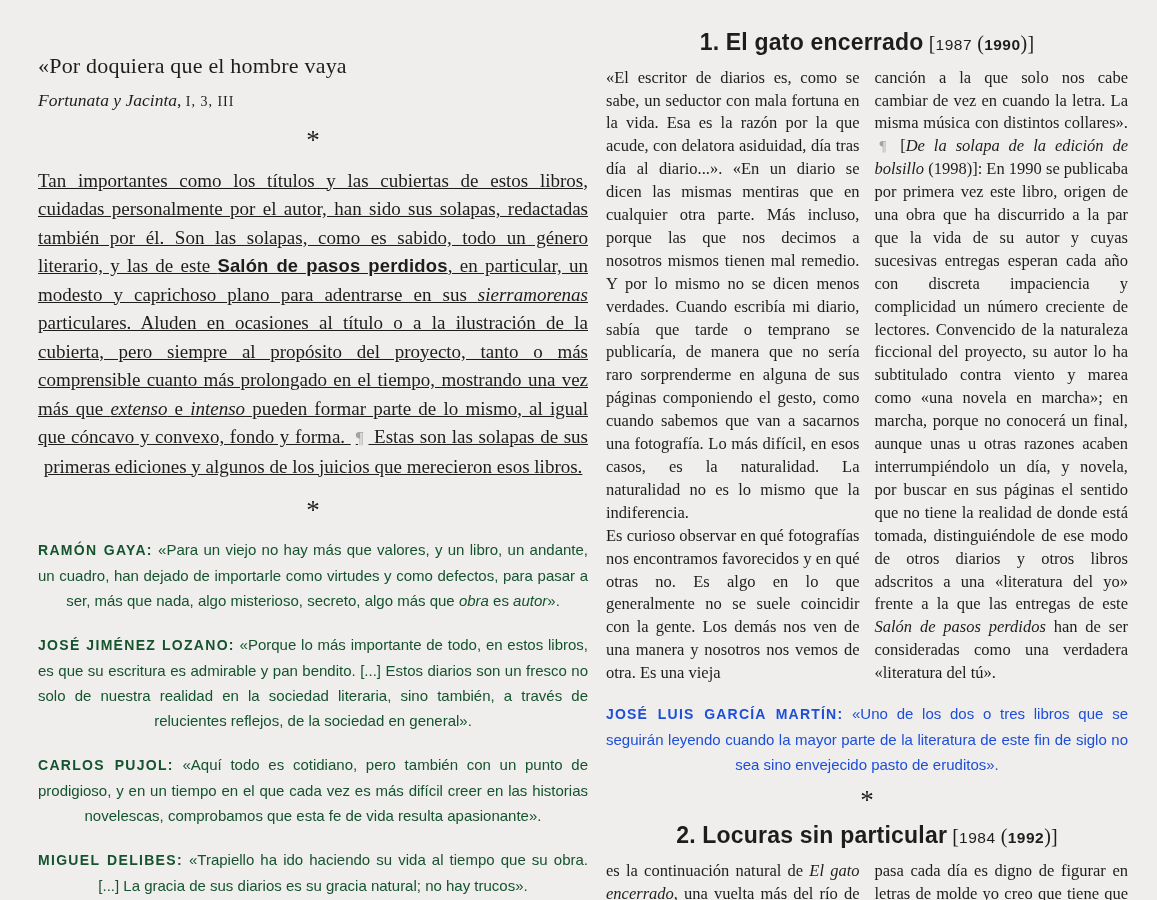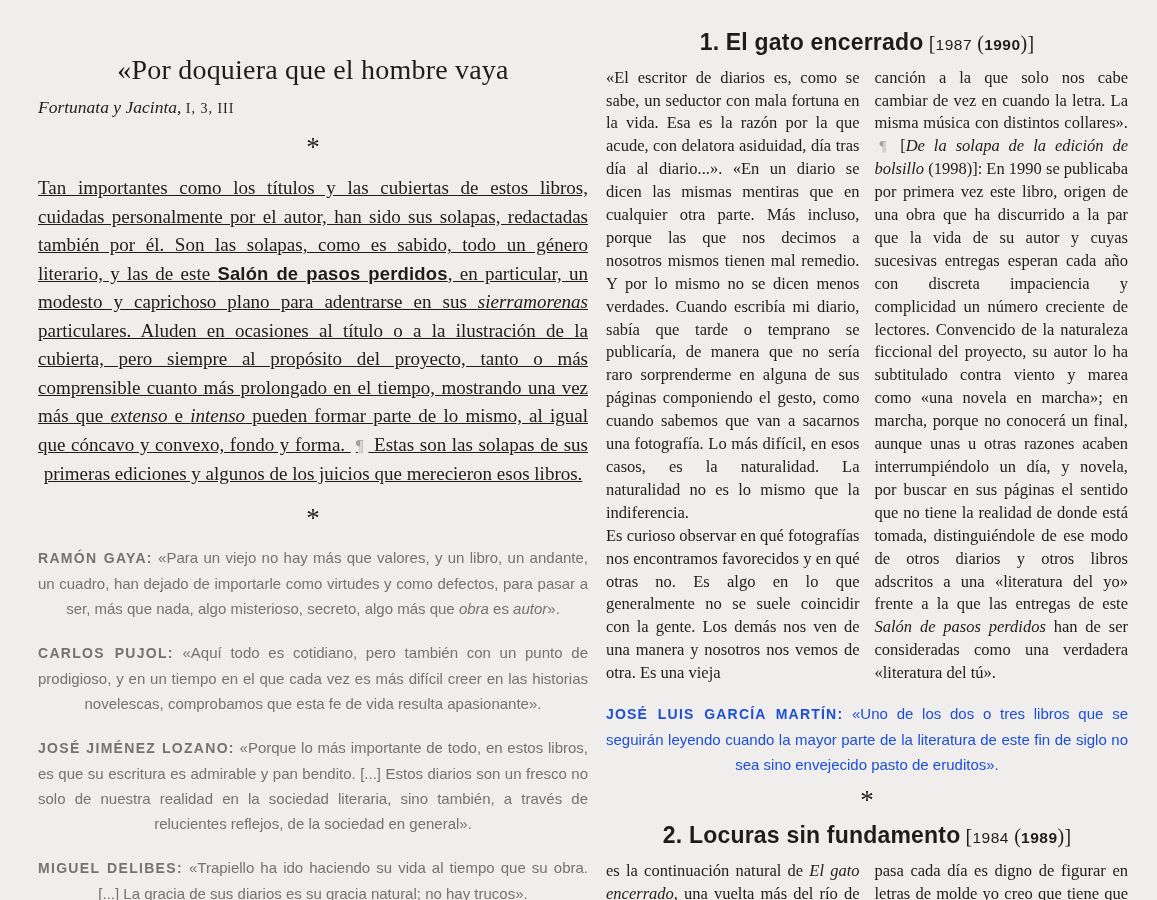--- a/index.html
+++ b/index.html
@@ -8,21 +8,21 @@
     background:#efeeec;
     color:#1d1d1b;
     font-family:"Liberation Serif", serif;
     position:relative;
   }
   .page{position:absolute;}
   .page-left{left:38px;top:52px;width:550px;}
   .page-right{left:606px;top:26px;width:522px;}
 
   
-  .epigraph{text-align:center;font-size:28px;line-height:1.3;letter-spacing:.2px;}
+  .epigraph{font-size:22px;line-height:1.3;letter-spacing:.2px;}
   .epigraph-attr{font-size:17.5px;margin-top:9px;}
 
   
   .sep{ text-align:center;font-size:27px;line-height:1;height:26px;margin:16px 0 10px 0;}
   .page-right .sep{margin:10px 0 6px 0;}
 
   
   .intro{
     font-size:19px;line-height:28.5px;
     text-align:justify;text-align-last:center;
@@ -30,21 +30,21 @@
     text-decoration:underline;
   }
 
   
   .blurbs{margin-top:14px;}
   .blurb{
     font-family:"Liberation Sans", sans-serif;
     font-size:15px;line-height:25px;
     text-align:justify;text-align-last:center;
     margin-bottom:19px;
-    color:#737373;
+    color:#14532d;
   }
   .blurb-author{
     font-weight:700;letter-spacing:1.3px;
     font-size:14px;
   }
 
   
   .section-heading{
     text-align:center;
     font-family:"Liberation Sans", sans-serif;
@@ -89,41 +89,41 @@
   <div class="epigraph-attr"><span class="seg-italic">Fortunata y Jacinta</span><span>, </span><span class="seg-smallcaps">I, 3, III</span></div>
 
   <div class="sep">*</div>
 
   <div class="intro"><span>Tan importantes como los títulos y las cubiertas de estos libros, cuidadas personalmente por el autor, han sido sus solapas, redactadas también por él. Son las solapas, como es sabido, todo un género literario, y las de este </span><span class="seg-boldsans">Salón de pasos perdidos</span><span>, en particular, un modesto y caprichoso plano para adentrarse en sus </span><span class="seg-italic">sierramorenas</span><span> particulares. Aluden en ocasiones al título o a la ilustración de la cubierta, pero siempre al propósito del proyecto, tanto o más comprensible cuanto más prolongado en el tiempo, mostrando una vez más que </span><span class="seg-italic">extenso</span><span> e </span><span class="seg-italic">intenso</span><span> pueden formar parte de lo mismo, al igual que cóncavo y convexo, fondo y forma. </span><span class="seg-pilcrow">¶</span><span> Estas son las solapas de sus primeras ediciones y algunos de los juicios que merecieron esos libros.</span></div>
 
   <div class="sep">*</div>
 
   <div class="blurbs">
     <div class="blurb"><span class="blurb-author">RAMÓN GAYA:</span><span><span> «Para un viejo no hay más que valores, y un libro, un andante, un cuadro, han dejado de importarle como virtudes y como defectos, para pasar a ser, más que nada, algo misterioso, secreto, algo más que </span><span class="seg-italic">obra</span><span> es </span><span class="seg-italic">autor</span><span>».</span></span></div>
+    <div class="blurb"><span class="blurb-author">JOSÉ JIMÉNEZ LOZANO:</span><span><span> «Porque lo más importante de todo, en estos libros, es que su escritura es admirable y pan bendito. [...] Estos diarios son un fresco no solo de nuestra realidad en la sociedad literaria, sino también, a través de relucientes reflejos, de la sociedad en general».</span></span></div>
     <div class="blurb"><span class="blurb-author">CARLOS PUJOL:</span><span><span> «Aquí todo es cotidiano, pero también con un punto de prodigioso, y en un tiempo en el que cada vez es más difícil creer en las historias novelescas, comprobamos que esta fe de vida resulta apasionante».</span></span></div>
-    <div class="blurb"><span class="blurb-author">JOSÉ JIMÉNEZ LOZANO:</span><span><span> «Porque lo más importante de todo, en estos libros, es que su escritura es admirable y pan bendito. [...] Estos diarios son un fresco no solo de nuestra realidad en la sociedad literaria, sino también, a través de relucientes reflejos, de la sociedad en general».</span></span></div>
     <div class="blurb"><span class="blurb-author">MIGUEL DELIBES:</span><span><span> «Trapiello ha ido haciendo su vida al tiempo que su obra. [...] La gracia de sus diarios es su gracia natural; no hay trucos».</span></span></div>
   </div>
 
 </div>
 
 <div class="page page-right">
 
   <div>
     <h2 class="section-heading"><span>1.</span> <span>El gato encerrado</span><span class="heading-years"><span class="seg-bracket"> [</span><span class="seg-yr">1987</span><span class="seg-bracket"> (</span><span class="seg-yrbold">1990</span><span class="seg-bracket">)]</span></span></h2>
     <div class="cols">
       <div class="col"><span>«El escritor de diarios es, como se sabe, un seductor con mala fortuna en la vida. Esa es la razón por la que acude, con delatora asiduidad, día tras día al diario...». «En un diario se dicen las mismas mentiras que en cualquier otra parte. Más incluso, porque las que nos decimos a nosotros mismos tienen mal remedio. Y por lo mismo no se dicen menos verdades. Cuando escribía mi diario, sabía que tarde o temprano se publicaría, de manera que no sería raro sorprenderme en alguna de sus páginas componiendo el gesto, como cuando sabemos que van a sacarnos una fotografía. Lo más difícil, en esos casos, es la naturalidad. La naturalidad no es lo mismo que la indiferencia.</span><br><span>Es curioso observar en qué fotografías nos encontramos favorecidos y en qué otras no. Es algo en lo que generalmente no se suele coincidir con la gente. Los demás nos ven de una manera y nosotros nos vemos de otra. Es una vieja</span></div>
       <div class="col"><span>canción a la que solo nos cabe cambiar de vez en cuando la letra. La misma música con distintos collares». </span><span class="seg-pilcrow">¶</span><span> [</span><span class="seg-italic">De la solapa de la edición de bolsillo</span><span> (1998)]: En 1990 se publicaba por primera vez este libro, origen de una obra que ha discurrido a la par que la vida de su autor y cuyas sucesivas entregas esperan cada año con discreta impaciencia y complicidad un número creciente de lectores. Convencido de la naturaleza ficcional del proyecto, su autor lo ha subtitulado contra viento y marea como «una novela en marcha»; en marcha, porque no conocerá un final, aunque unas u otras razones acaben interrumpiéndolo un día, y novela, por buscar en sus páginas el sentido que no tiene la realidad de donde está tomada, distinguiéndole de ese modo de otros diarios y otros libros adscritos a una «literatura del yo» frente a la que las entregas de este </span><span class="seg-italic">Salón de pasos perdidos</span><span> han de ser consideradas como una verdadera «literatura del tú».</span></div>
     </div>
     <div class="review"><span class="blurb-author">JOSÉ LUIS GARCÍA MARTÍN:</span><span><span> «Uno de los dos o tres libros que se seguirán leyendo cuando la mayor parte de la literatura de este fin de siglo no sea sino envejecido pasto de eruditos».</span></span></div>
   </div>
 
   <div class="sep">*</div>
 
   <div>
-    <h2 class="section-heading"><span>2.</span> <span>Locuras sin fundamento</span><span class="heading-years"><span class="seg-bracket"> [</span><span class="seg-yr">1984</span><span class="seg-bracket"> (</span><span class="seg-yrbold">1989</span><span class="seg-bracket">)]</span></span></h2>
+    <h2 class="section-heading"><span>2.</span> <span>Locuras sin particular</span><span class="heading-years"><span class="seg-bracket"> [</span><span class="seg-yr">1984</span><span class="seg-bracket"> (</span><span class="seg-yrbold">1992</span><span class="seg-bracket">)]</span></span></h2>
     <div class="cols">
       <div class="col"><span>es la continuación natural de </span><span class="seg-italic">El gato encerrado</span><span>, una vuelta más del río de la vida; río o arroyo, que eso aún está por ver. </span></div>
       <div class="col"><span>pasa cada día es digno de figurar en letras de molde yo creo que tiene que ser una fantasía y una de esas raras, fatales y absurdas locuras sin</span></div>
     </div>
   </div>
 
 </div>
 
 </body></html>

